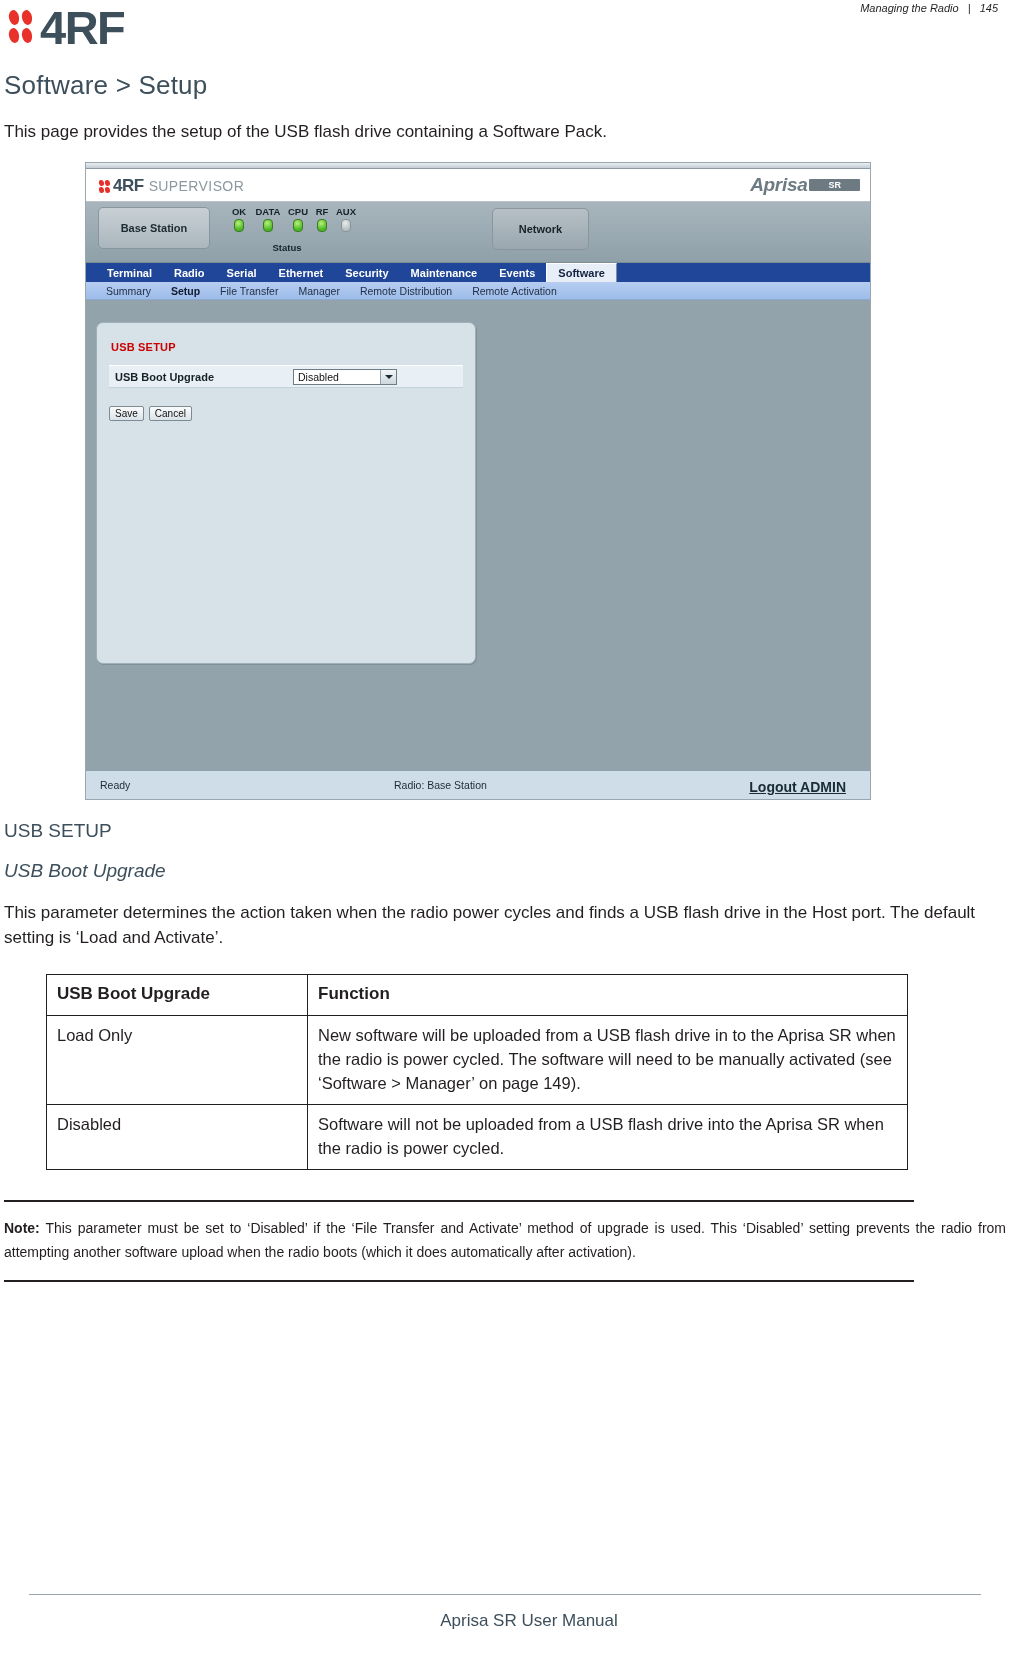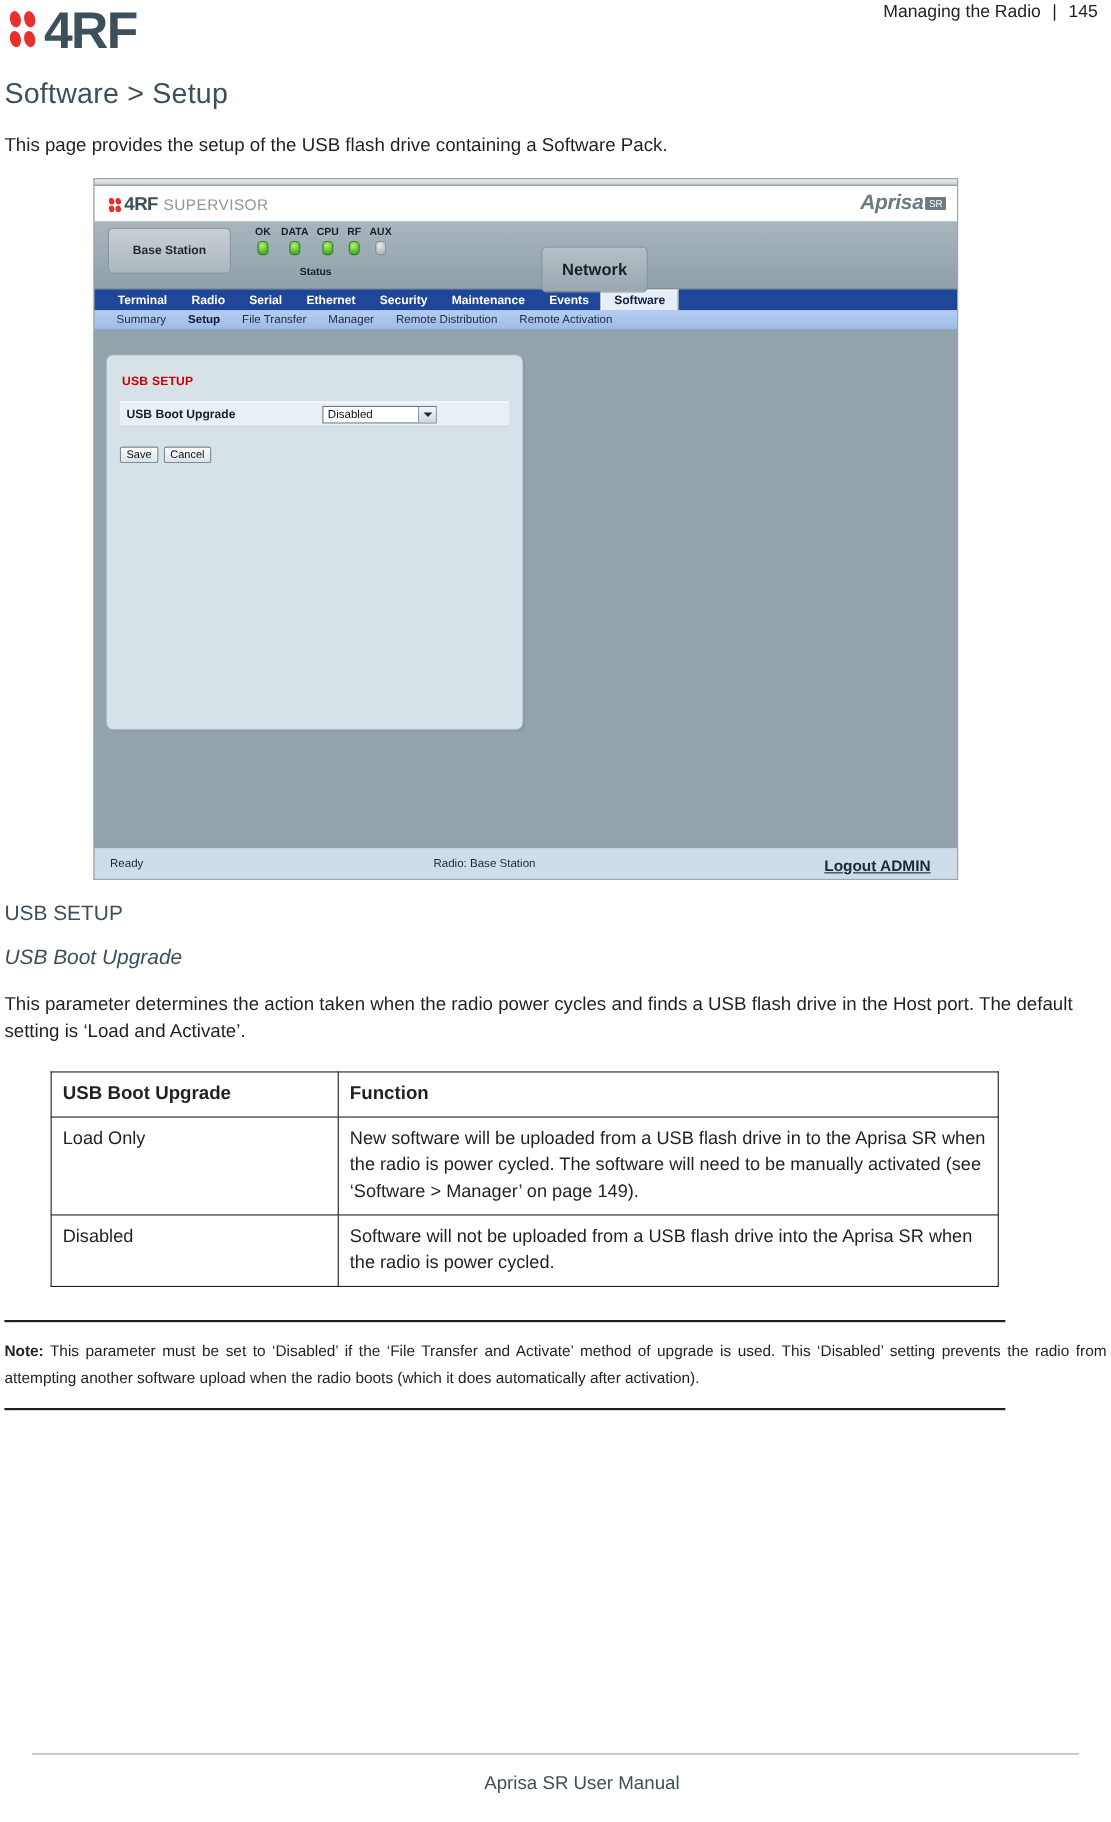--- a/index.html
+++ b/index.html
@@ -44,22 +44,23 @@
     font-size: 47px;
     font-weight: bold;
     color: #3d4f5b;
     letter-spacing: -1.5px;
     line-height: 45px;
   }
   .header-right {
     position: absolute;
     right: 12px;
     top: 2px;
-    font-size: 16px;
+    font-size: 11px;
     color: #231f20;
+    font-style: italic;
   }
   .header-right .sep { margin: 0 6px; }
 
   
   .h1 {
     font-size: 26px;
     color: #3d4f5b;
     margin: 8px 0 0 4px;
     font-weight: normal;
     letter-spacing: 0.2px;
@@ -127,22 +128,22 @@
   }
   .brand-right {
     position: absolute; right: 10px; top: 5px;
     display: flex; align-items: center;
   }
   .aprisa-word {
     font-size: 19px; font-style: italic; font-weight: bold;
     color: #6d7a82; letter-spacing: -0.3px;
   }
   .aprisa-sr {
-    background: #6d7a82; color: #ffffff; font-size: 9px; font-weight: normal;
-    padding: 1px 3px; margin-left: 2px; border-radius: 1px;
+    background: #6d7a82; color: #ffffff; font-size: 9px; font-weight: bold;
+    padding: 1px 19px; margin-left: 2px; border-radius: 1px;
   }
 
   .shot-statusband {
     height: 60px;
     background: linear-gradient(#a8b5bd, #8fa0a9);
     position: relative;
     border-bottom: 1px solid #7d8d96;
   }
   .station-box {
     position: absolute; left: 12px; top: 5px;
@@ -169,27 +170,27 @@
     display: inline-block;
   }
   .led.green { background: radial-gradient(circle at 40% 30%, #b9f07a, #49b723 70%); border-color:#3d7a26; }
   .led.off   { background: radial-gradient(circle at 40% 30%, #e8eced, #b6bfc2 70%); border-color:#8a9296; }
   .status-word {
     position: absolute; left: 140px; top: 40px;
     width: 122px; text-align: center;
     font-size: 9.5px; font-weight: bold; color: #16222a;
   }
   .network-box {
-    position: absolute; left: 406px; top: 22px;
+    position: absolute; left: 406px; top: 6px;
     width: 95px; height: 40px;
     background: linear-gradient(#b6c0c6, #9aa7af);
     border: 1px solid #8a969d;
     border-radius: 5px;
     display: flex; align-items: center; justify-content: center;
-    font-size: 15px; font-weight: bold; color: #16222a;
+    font-size: 11px; font-weight: bold; color: #16222a;
   }
 
   .navbar {
     height: 19px;
     background: linear-gradient(#20479a, #163druff);
     background: #1f4698;
     display: flex;
     align-items: stretch;
     padding-left: 10px;
     box-sizing: border-box;

